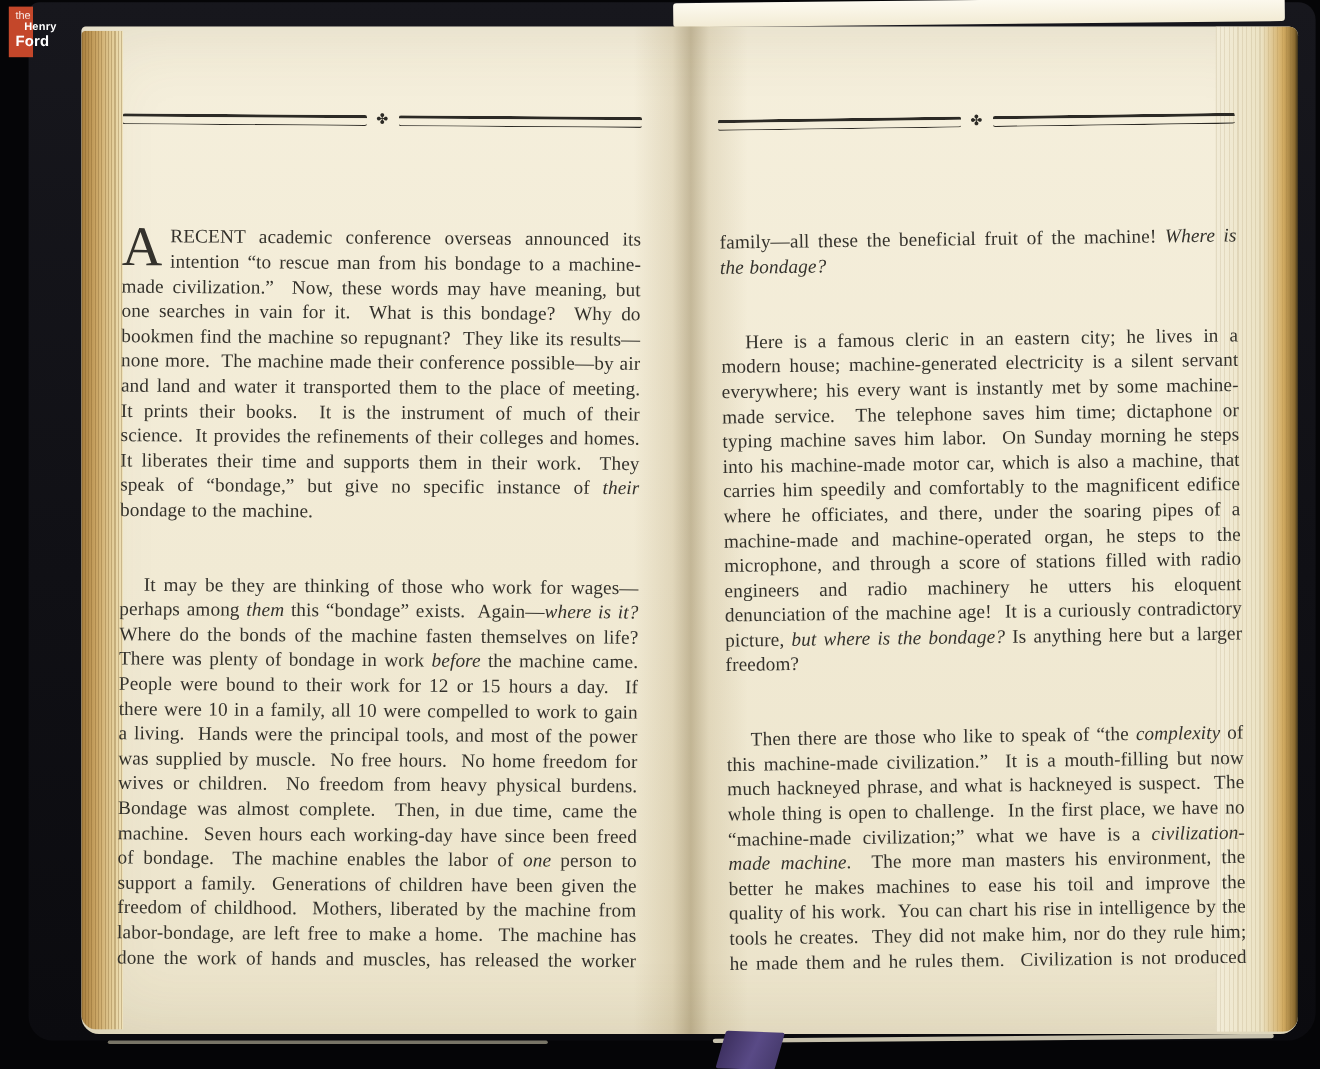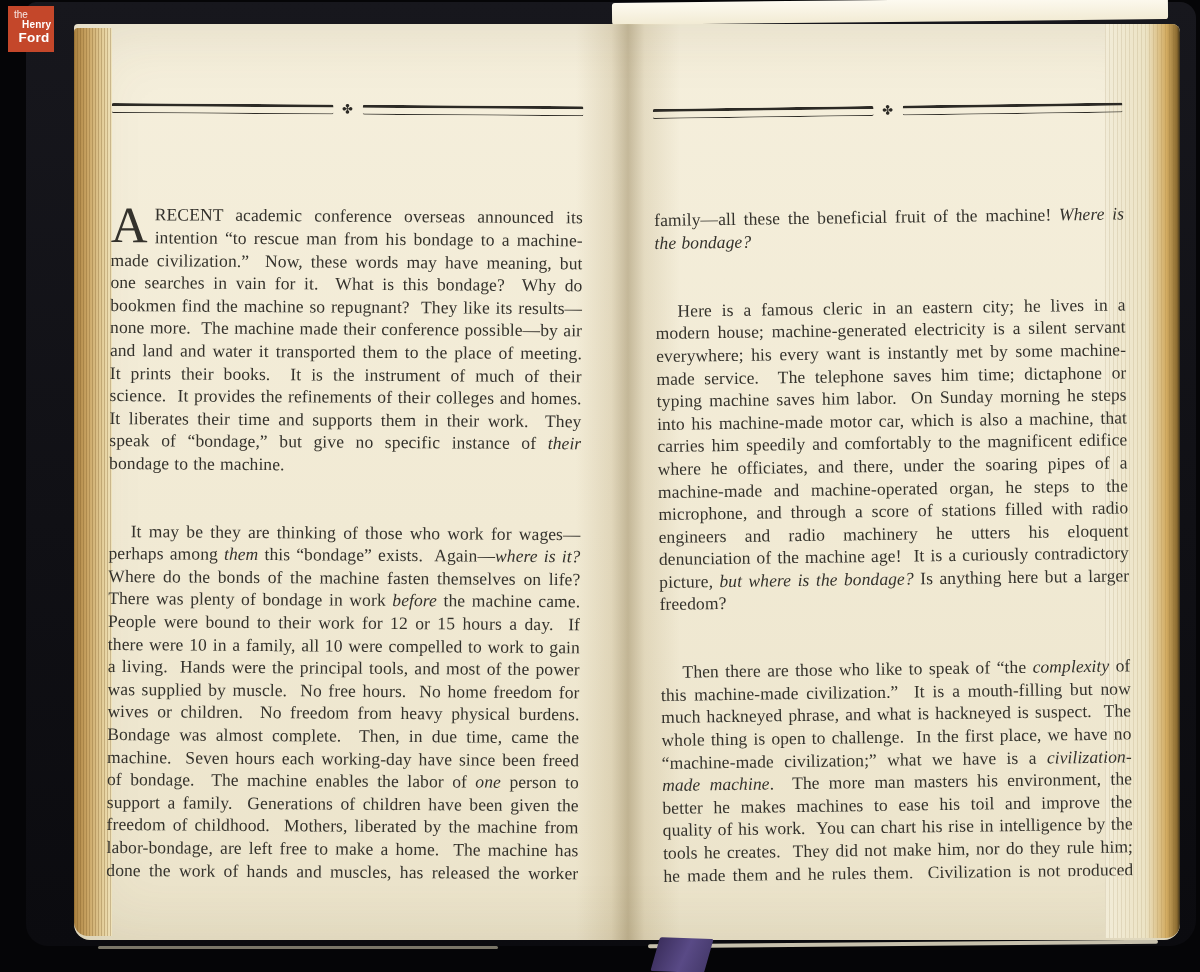--- a/index.html
+++ b/index.html
@@ -57,21 +57,21 @@
 
   .headpiece{display:flex;align-items:center;gap:9px;margin-bottom:44px;}
   .headpiece .rule{flex:1;height:6px;border-top:3px solid #2c2a25;border-bottom:1px solid #2c2a25;border-radius:2px;}
   .orn{font-family:"DejaVu Sans",sans-serif;font-size:13px;line-height:1;color:#2c2a25;}
 
   .indent{text-indent:22px;}
   .it{font-style:italic;}
   .dropcap{float:left;font-size:51px;line-height:39px;padding:3px 7px 0 0;color:#34322c;}
 
   
-  .logo{position:absolute;left:8px;top:6px;width:46px;height:46px;background:#c4472a;
+  .logo{position:absolute;left:8px;top:6px;width:22px;height:46px;background:#c4472a;
         font-family:"Liberation Sans","DejaVu Sans",sans-serif;color:#fff;
         padding:3px 0 0 5px;box-sizing:border-box;line-height:1;}
   .logo .l1{font-size:10px;color:rgba(255,255,255,.88);margin:1px 0 0 1px;}
   .logo .l2{font-size:10px;font-weight:bold;margin:0 0 0 9px;letter-spacing:.2px;}
   .logo .l3{font-size:13.5px;font-weight:bold;margin:1px 0 0 1px;letter-spacing:.2px;text-align:center;}
 </style>
 </head>
 <body>
 
 <div class="stage">

